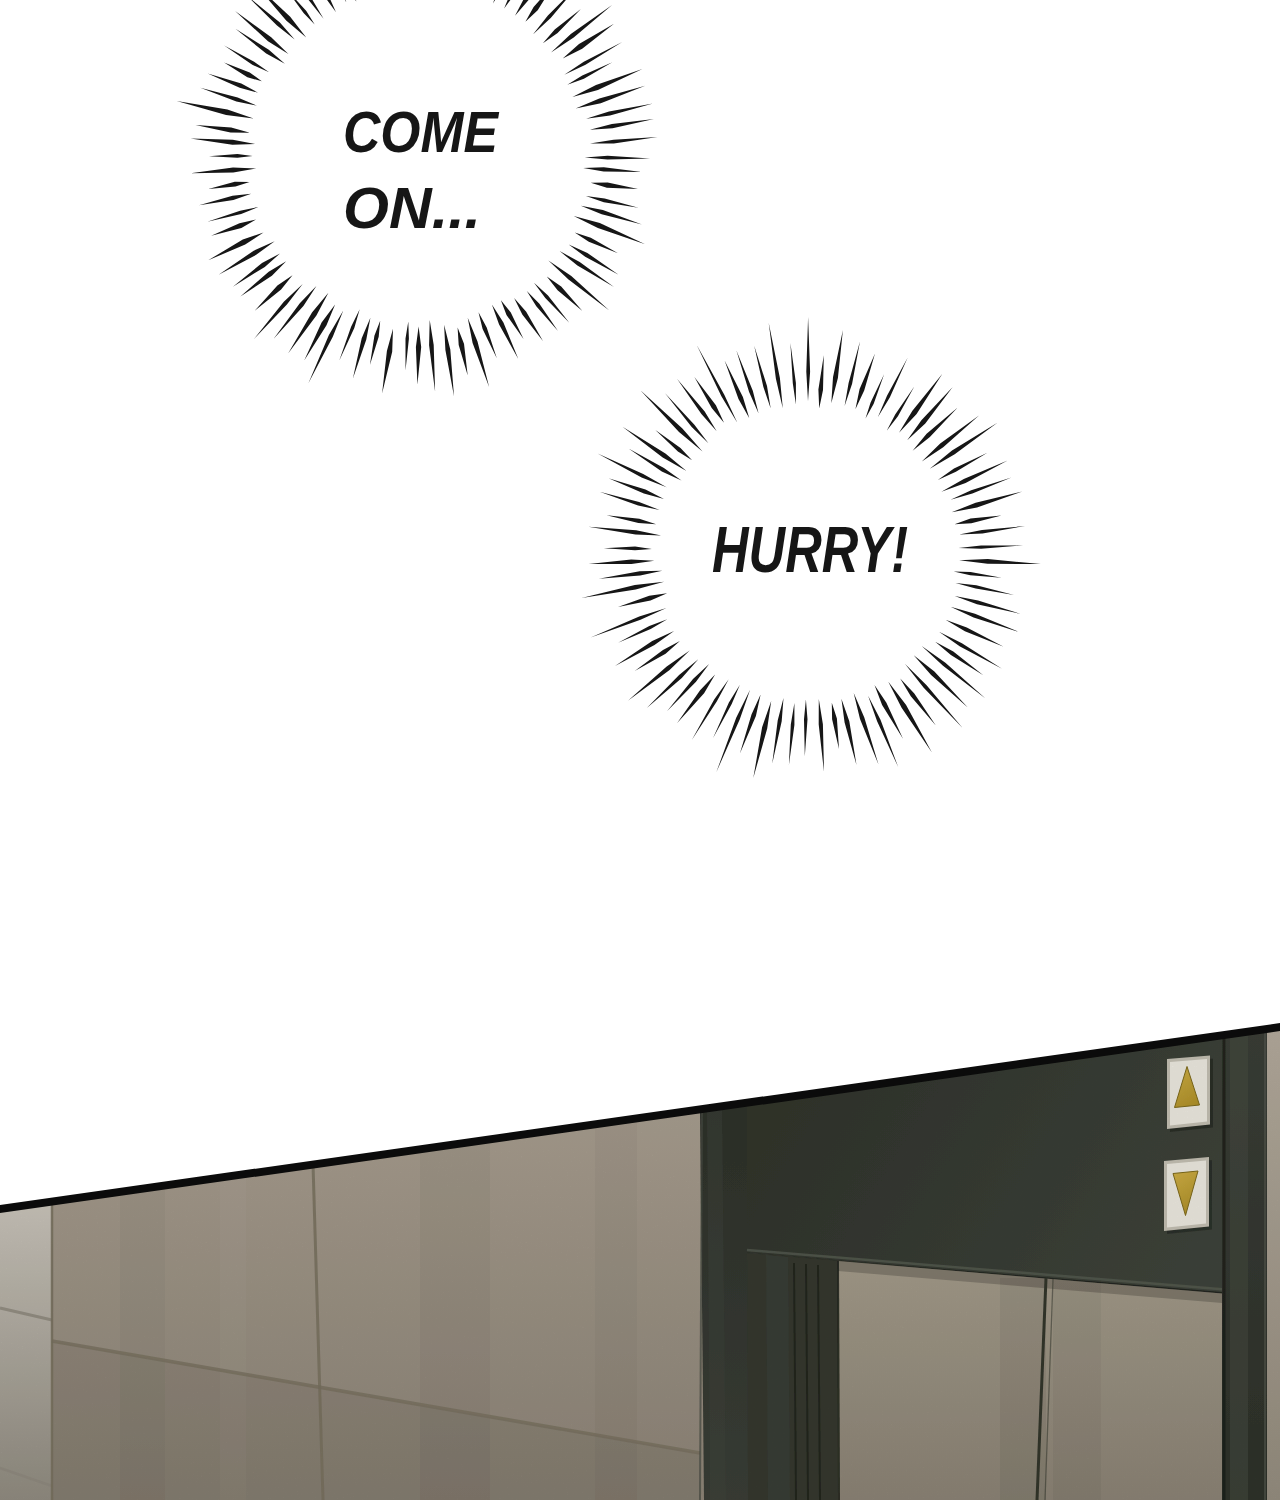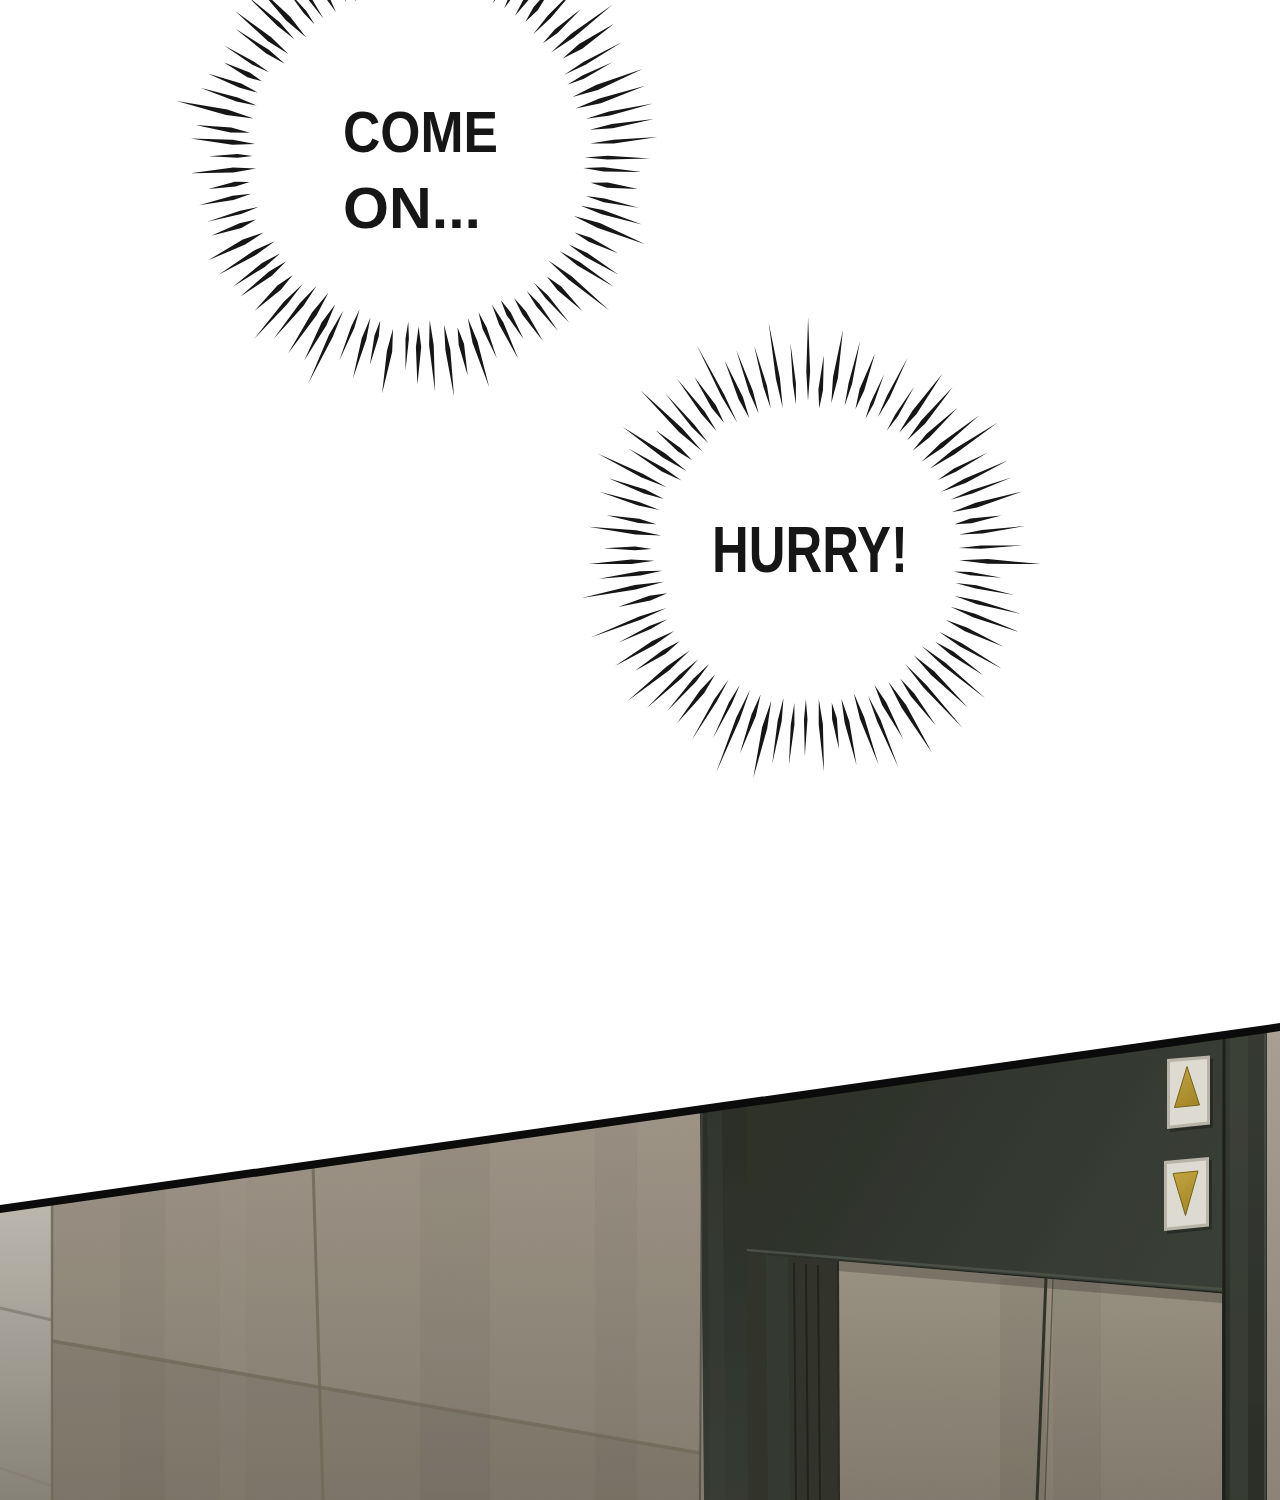--- a/index.html
+++ b/index.html
@@ -2,20 +2,21 @@
 <html><head>
 <meta charset="utf-8">
 <style>
   html, body { margin: 0; padding: 0; background: #ffffff; }
   .page {
     position: relative;
     width: 1280px;
     height: 1500px;
     overflow: hidden;
     background: #ffffff;
+    font-style: italic;
   }
   .page svg { display: block; width: 1280px; height: 1500px; }
   .bubble-text {
     font-family: "Liberation Sans", "DejaVu Sans", sans-serif;
     font-weight: 700;
   }
 </style>
 </head>
 <body>
 

